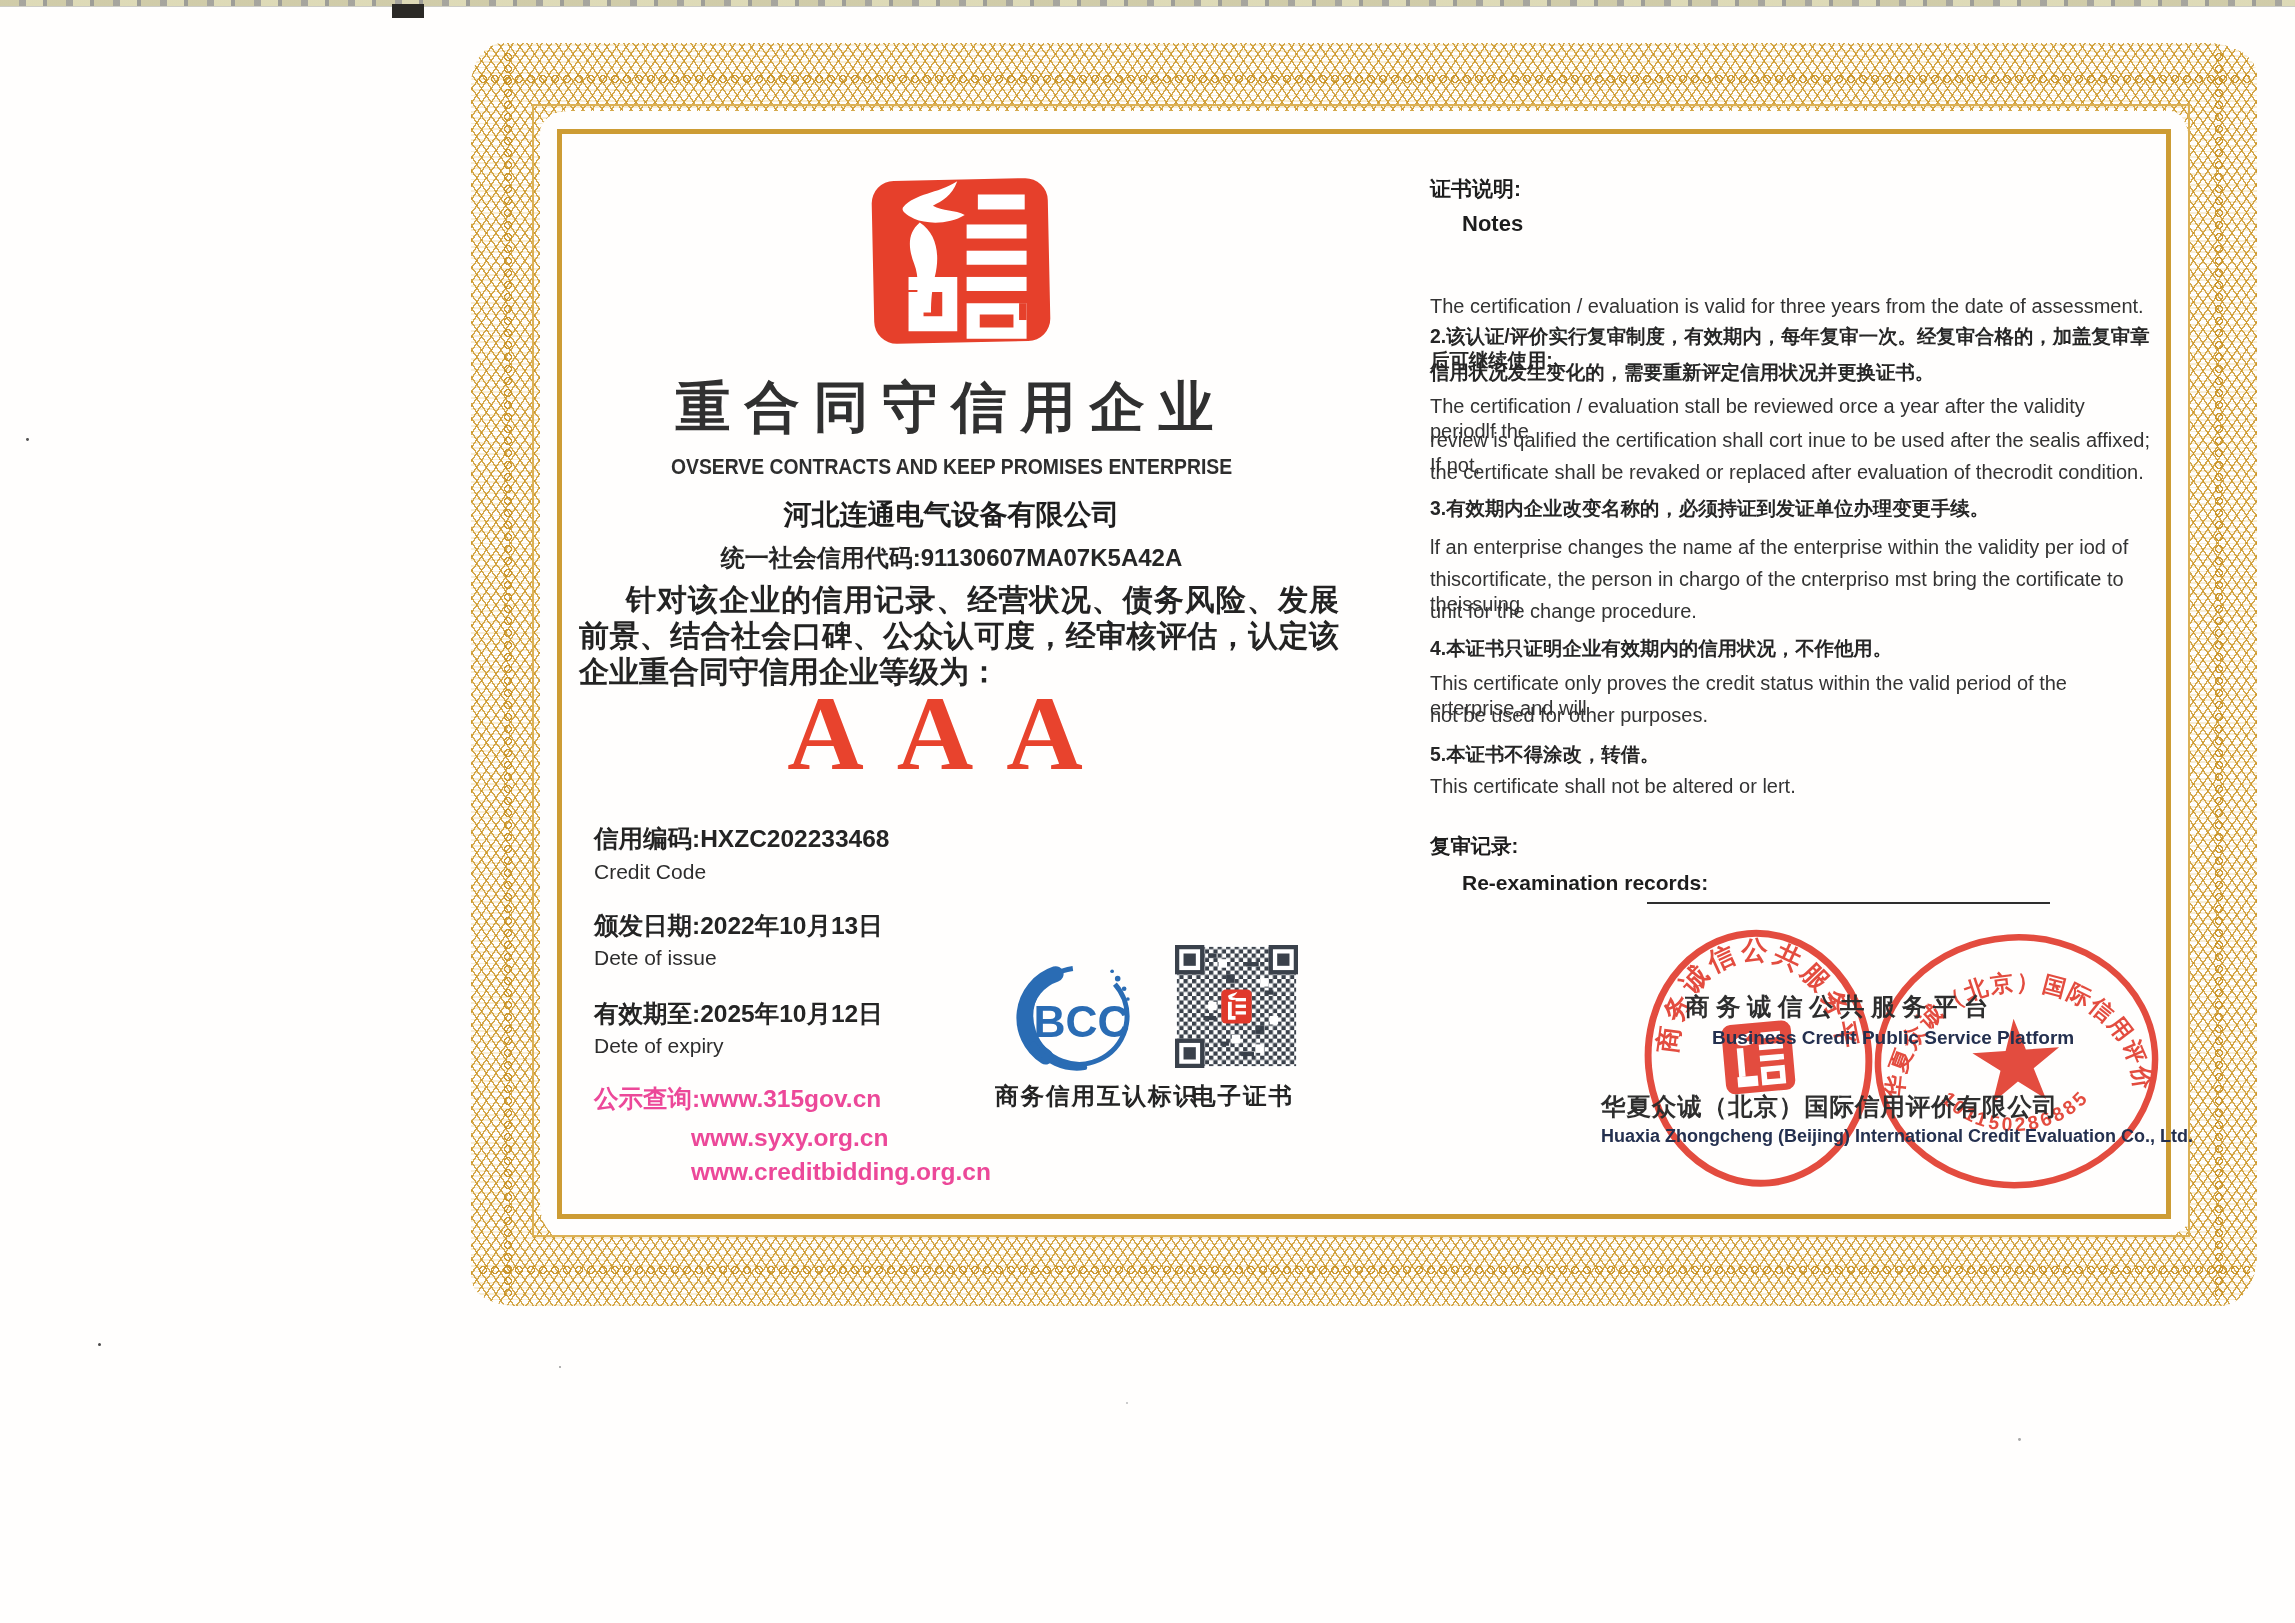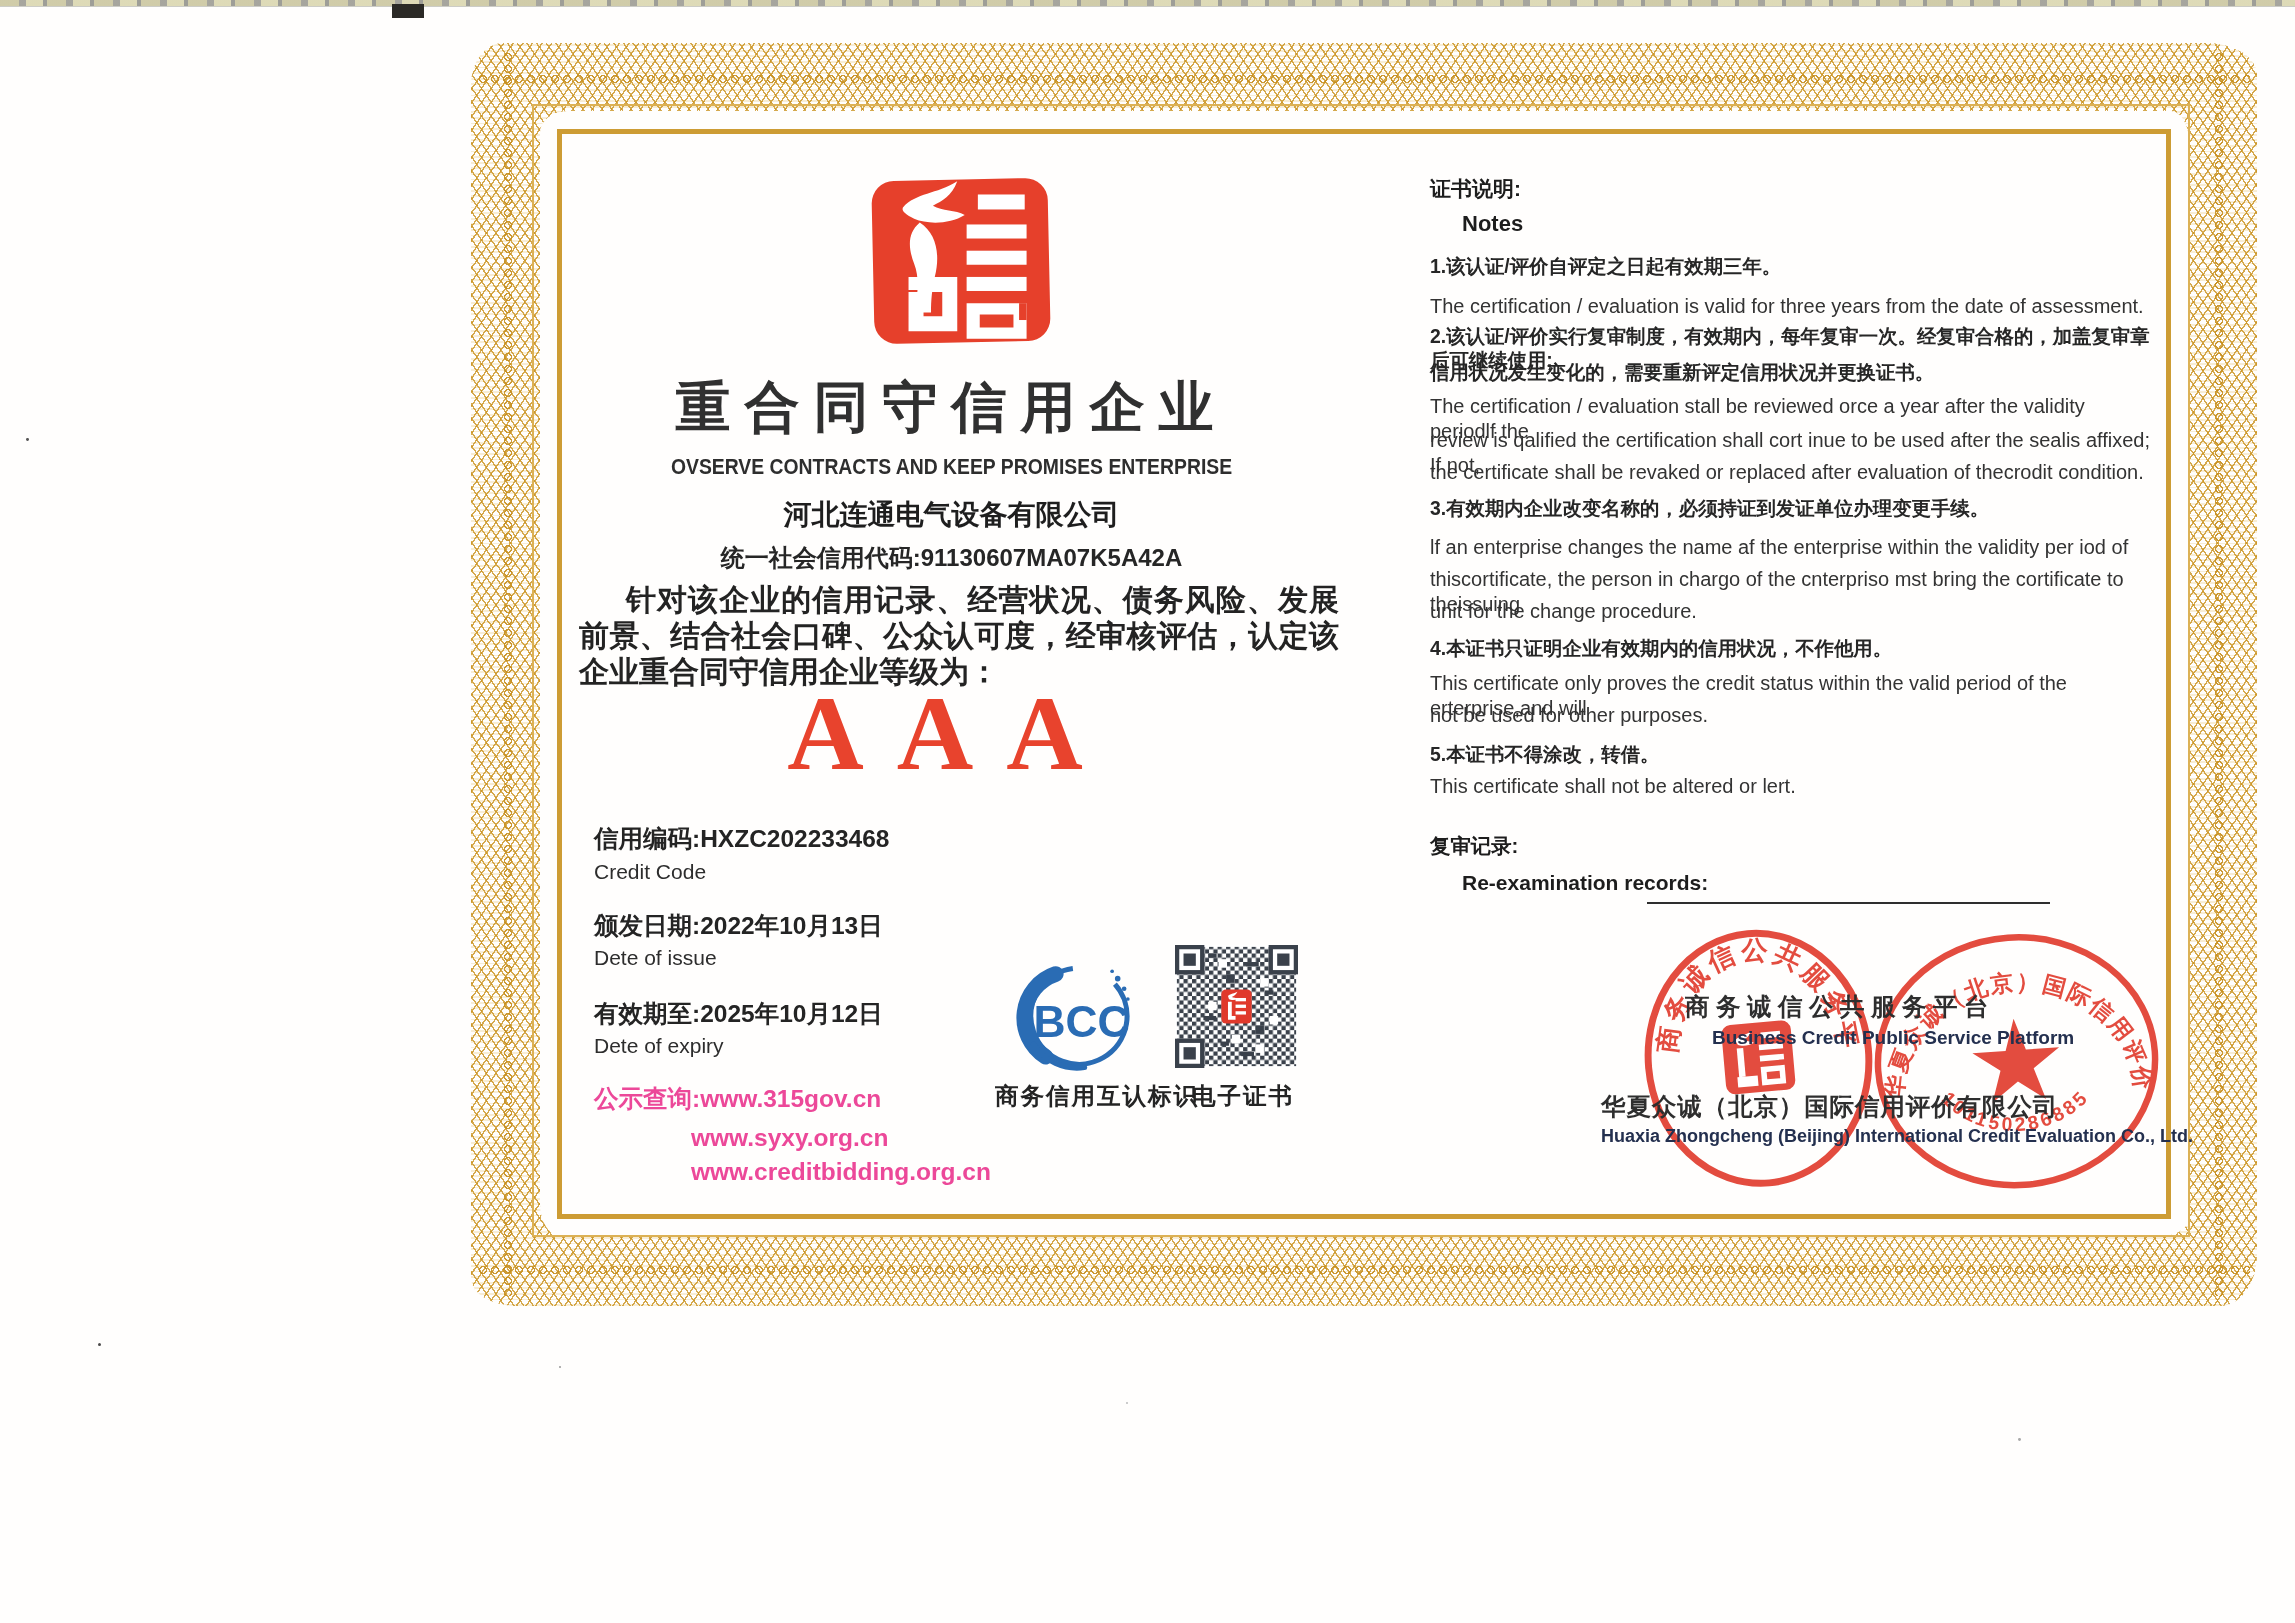--- a/index.html
+++ b/index.html
@@ -177,21 +177,20 @@
       <rect x="112" y="150" width="16" height="8" fill="#fff"></rect>
     </g>
   </svg>
 
   <div class="abs caption" style="left:995px;top:1085px;">商务信用互认标识</div>
   <div class="abs caption" style="left:1192px;top:1085px;">电子证书</div>
 
   <div class="abs nh-zh" style="top:178px;">证书说明:</div>
   <div class="abs nh-en" style="top:213px;">Notes</div>
 
-  <div class="abs note-zh" style="top:254px;">1.该认证/评价自评定之日起有效期三年。</div>
   <div class="abs note-en" style="top:288px;margin-top:6px;">The certification / evaluation is valid for three years from the date of assessment.</div>
   <div class="abs note-zh" style="top:324px;">2.该认证/评价实行复审制度，有效期内，每年复审一次。经复审合格的，加盖复审章后可继续使用;</div>
   <div class="abs note-zh" style="top:360px;">信用状况发生变化的，需要重新评定信用状况并更换证书。</div>
   <div class="abs note-en" style="top:394px;">The certification / evaluation stall be reviewed orce a year after the validity periodlf the</div>
   <div class="abs note-en" style="top:428px;">review is qalified the certification shall cort inue to be used after the sealis affixed; If not,</div>
   <div class="abs note-en" style="top:460px;">the certificate shall be revaked or replaced after evaluation of thecrodit condition.</div>
   <div class="abs note-zh" style="top:496px;">3.有效期内企业改变名称的，必须持证到发证单位办理变更手续。</div>
   <div class="abs note-en" style="top:535px;">lf an enterprise changes the name af the enterprise within the validity per iod of</div>
   <div class="abs note-en" style="top:567px;">thiscortificate, the person in chargo of the cnterpriso mst bring the cortificate to theissuing</div>
   <div class="abs note-en" style="top:599px;">unit for the change procedure.</div>

